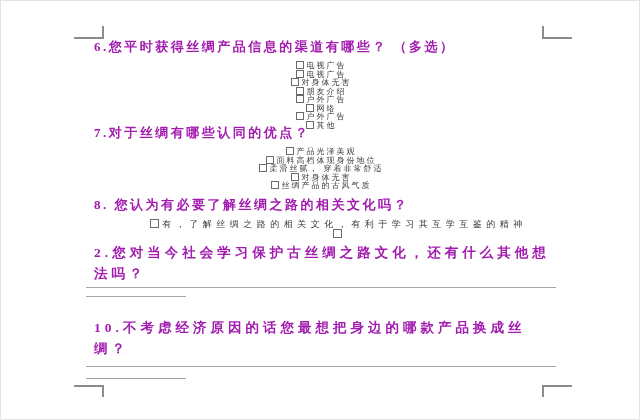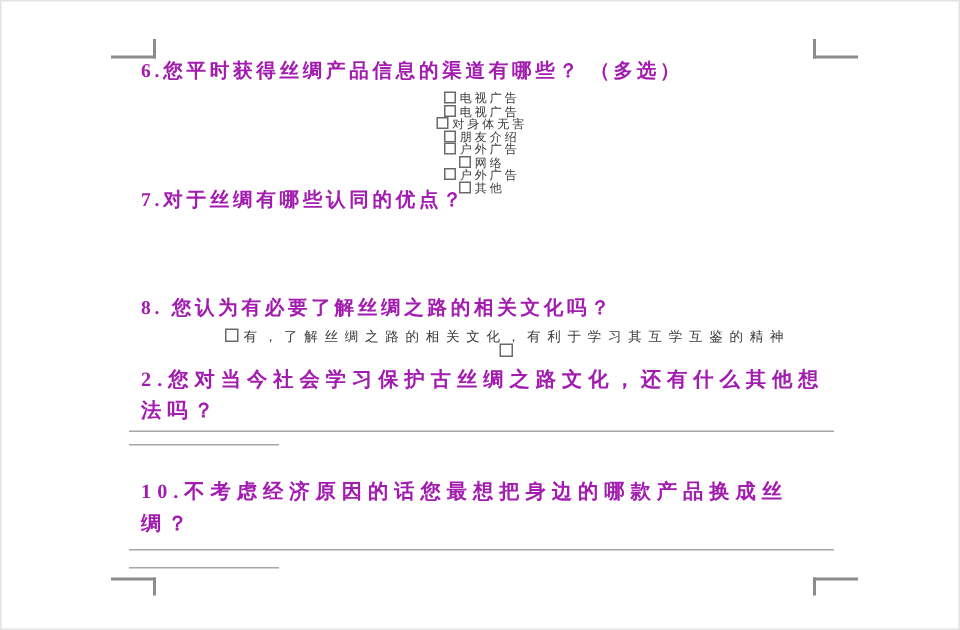--- a/index.html
+++ b/index.html
@@ -59,20 +59,27 @@
         <div class="opt"><span class="cb"></span><span>对身体无害</span></div>
         <div class="opt"><span class="cb"></span><span>朋友介绍</span></div>
         <div class="opt"><span class="cb"></span><span>户外广告</span></div>
         <div class="opt"><span class="cb"></span><span>网络</span></div>
         <div class="opt"><span class="cb"></span><span>户外广告</span></div>
         <div class="opt"><span class="cb"></span><span>其他</span></div>
       </div>
     </div>
     <div class="q-block" id="q7">
       <div class="q-title">7.对于丝绸有哪些认同的优点？</div>
+      <div class="options">
+        <div class="opt"><span class="cb"></span><span>产品光泽美观</span></div>
+        <div class="opt"><span class="cb"></span><span>面料高档体现身份地位</span></div>
+        <div class="opt"><span class="cb"></span><span>柔滑丝腻， 穿着非常舒适</span></div>
+        <div class="opt"><span class="cb"></span><span>对身体无害</span></div>
+        <div class="opt"><span class="cb"></span><span>丝绸产品的古风气质</span></div>
+      </div>
     </div>
     <div class="q-block" id="q8">
       <div class="q-title">8. 您认为有必要了解丝绸之路的相关文化吗？</div>
       <div class="options">
         <div class="opt"><span class="cb"></span><span>有，了解丝绸之路的相关文化，有利于学习其互学互鉴的精神</span></div>
         <div class="opt"><span class="cb"></span></div>
       </div>
     </div>
     <div class="q-block" id="q9">
       <div class="q-title">2.您对当今社会学习保护古丝绸之路文化，还有什么其他想法吗？</div>

